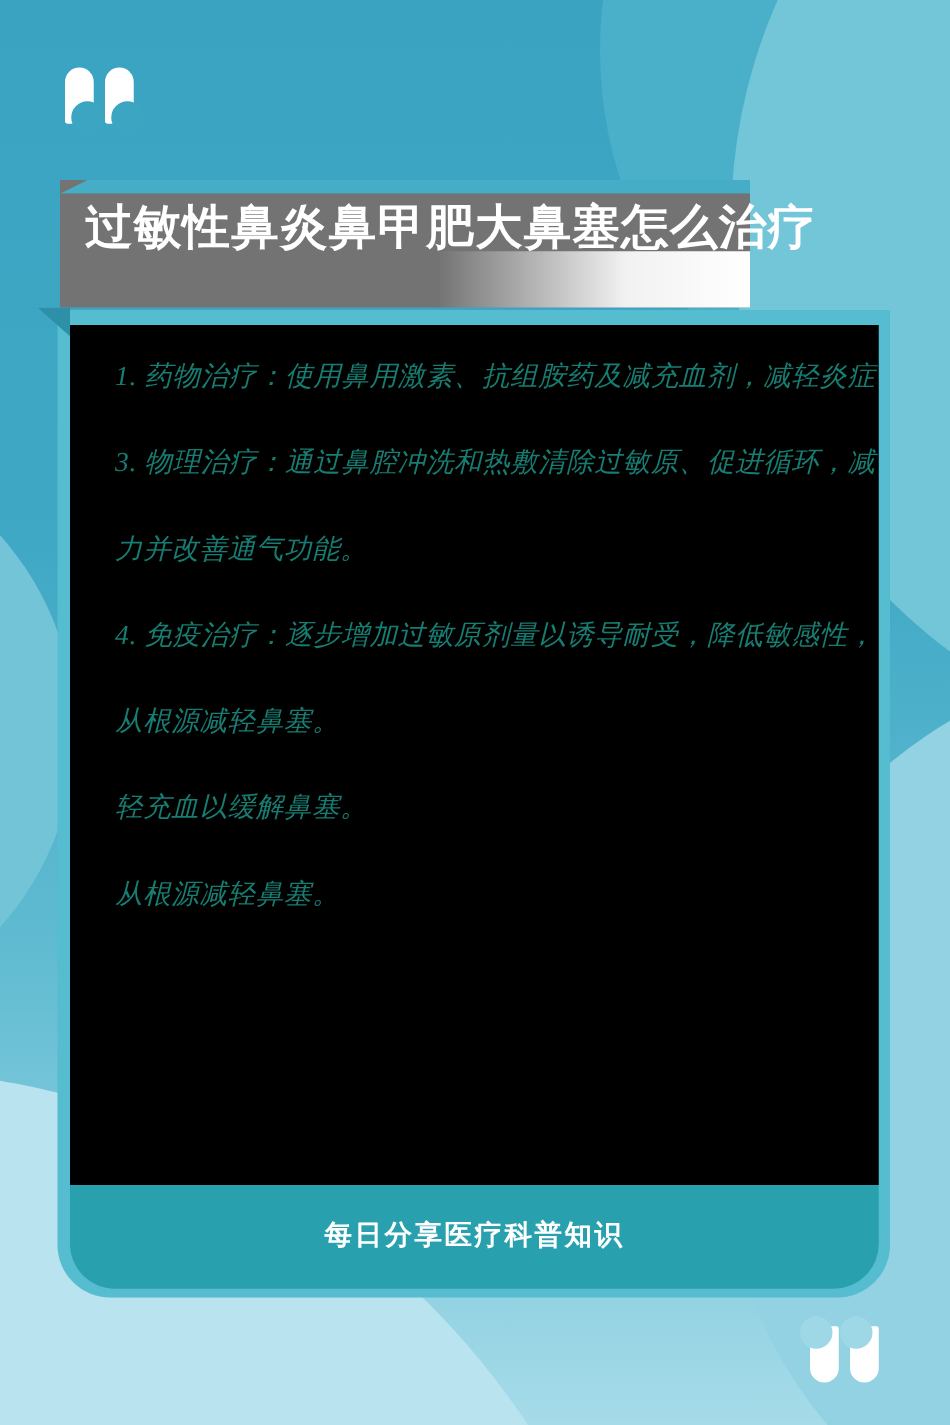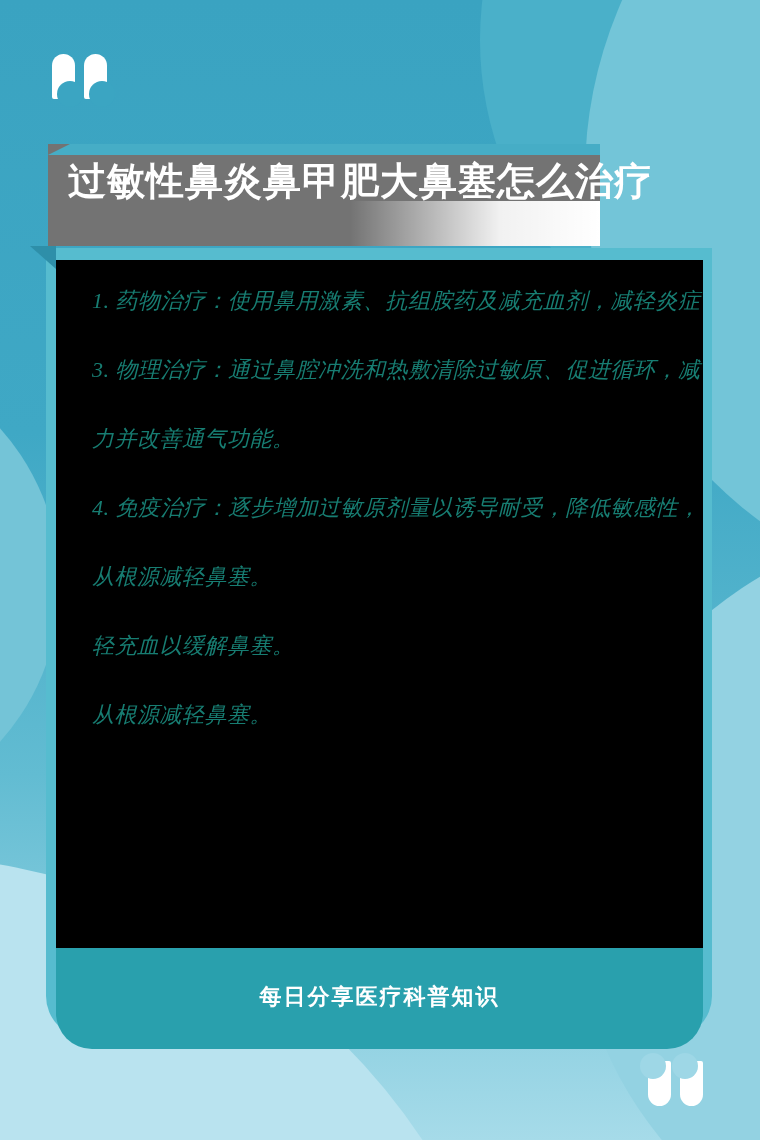--- a/index.html
+++ b/index.html
@@ -34,21 +34,21 @@
   .fold { position:absolute; left:30px; top:246px; width:26px; height:23px;
     background:#2e8fa9; clip-path:polygon(0 0,100% 0,100% 100%); }
 
   .card { position:absolute; left:56px; top:260px; width:647px; height:688px;
     background:#000000; overflow:hidden;font-style:italic; }
   .card-text { padding:6px 30px 0 36px;
     font-family:"Liberation Serif","DejaVu Serif",serif;
     font-size:22px; letter-spacing:0.5px; color:#177d72; line-height:69px; }
   .t-line { white-space:nowrap; }
 
-  .footer-bar { position:absolute; left:56px; top:948px; width:647px; height:101px;
+  .footer-bar { position:absolute; left:56px; top:948px; width:647px; height:83px;
     background:#29a0ad; border-radius:0 0 36px 36px;
     display:flex; align-items:center; justify-content:center; }
   .footer-text { color:#ffffff; font-weight:bold; font-size:22px; letter-spacing:2px;
     padding-bottom:4px; }
 
   
   .quote { position:absolute; display:flex; gap:9px; }
   .qmark { position:relative; width:23px; height:45px; background:#ffffff;
     border-radius:12px 12px 2px 2px; }
   .qmark::after { content:""; position:absolute; width:26px; height:26px;

